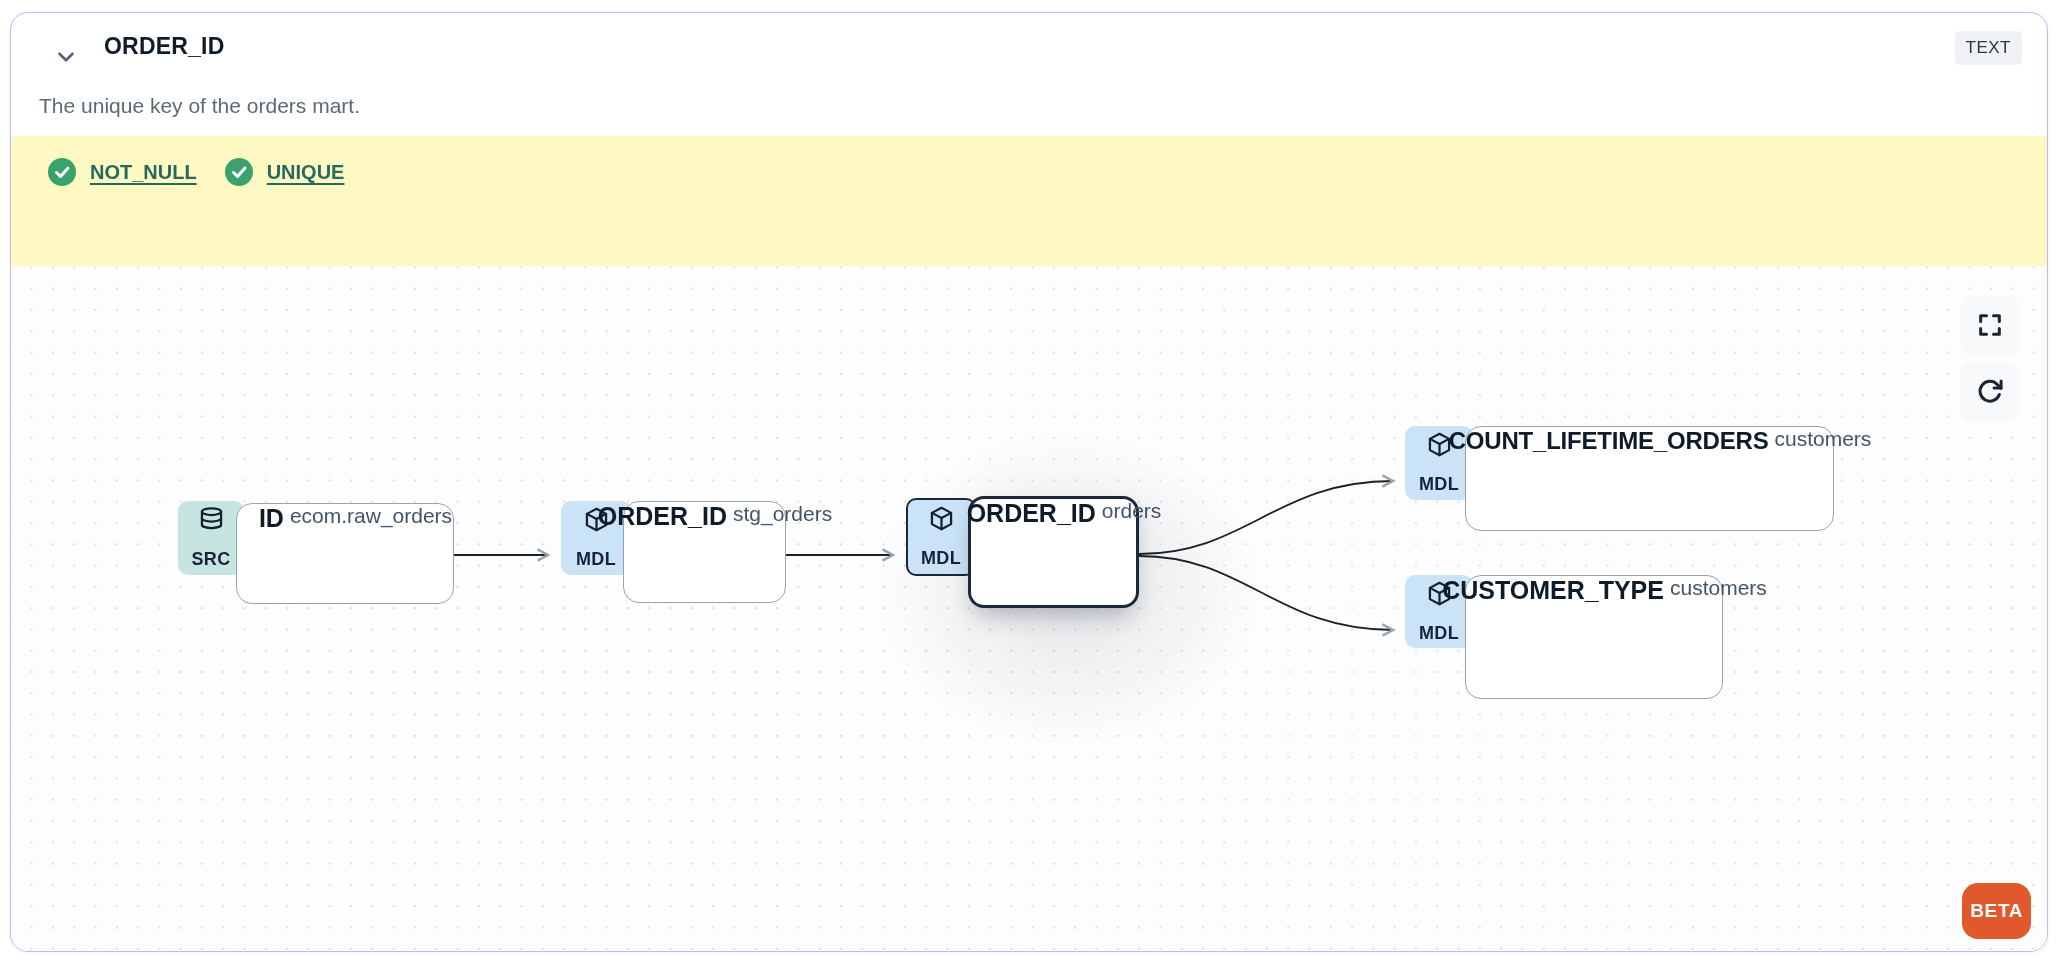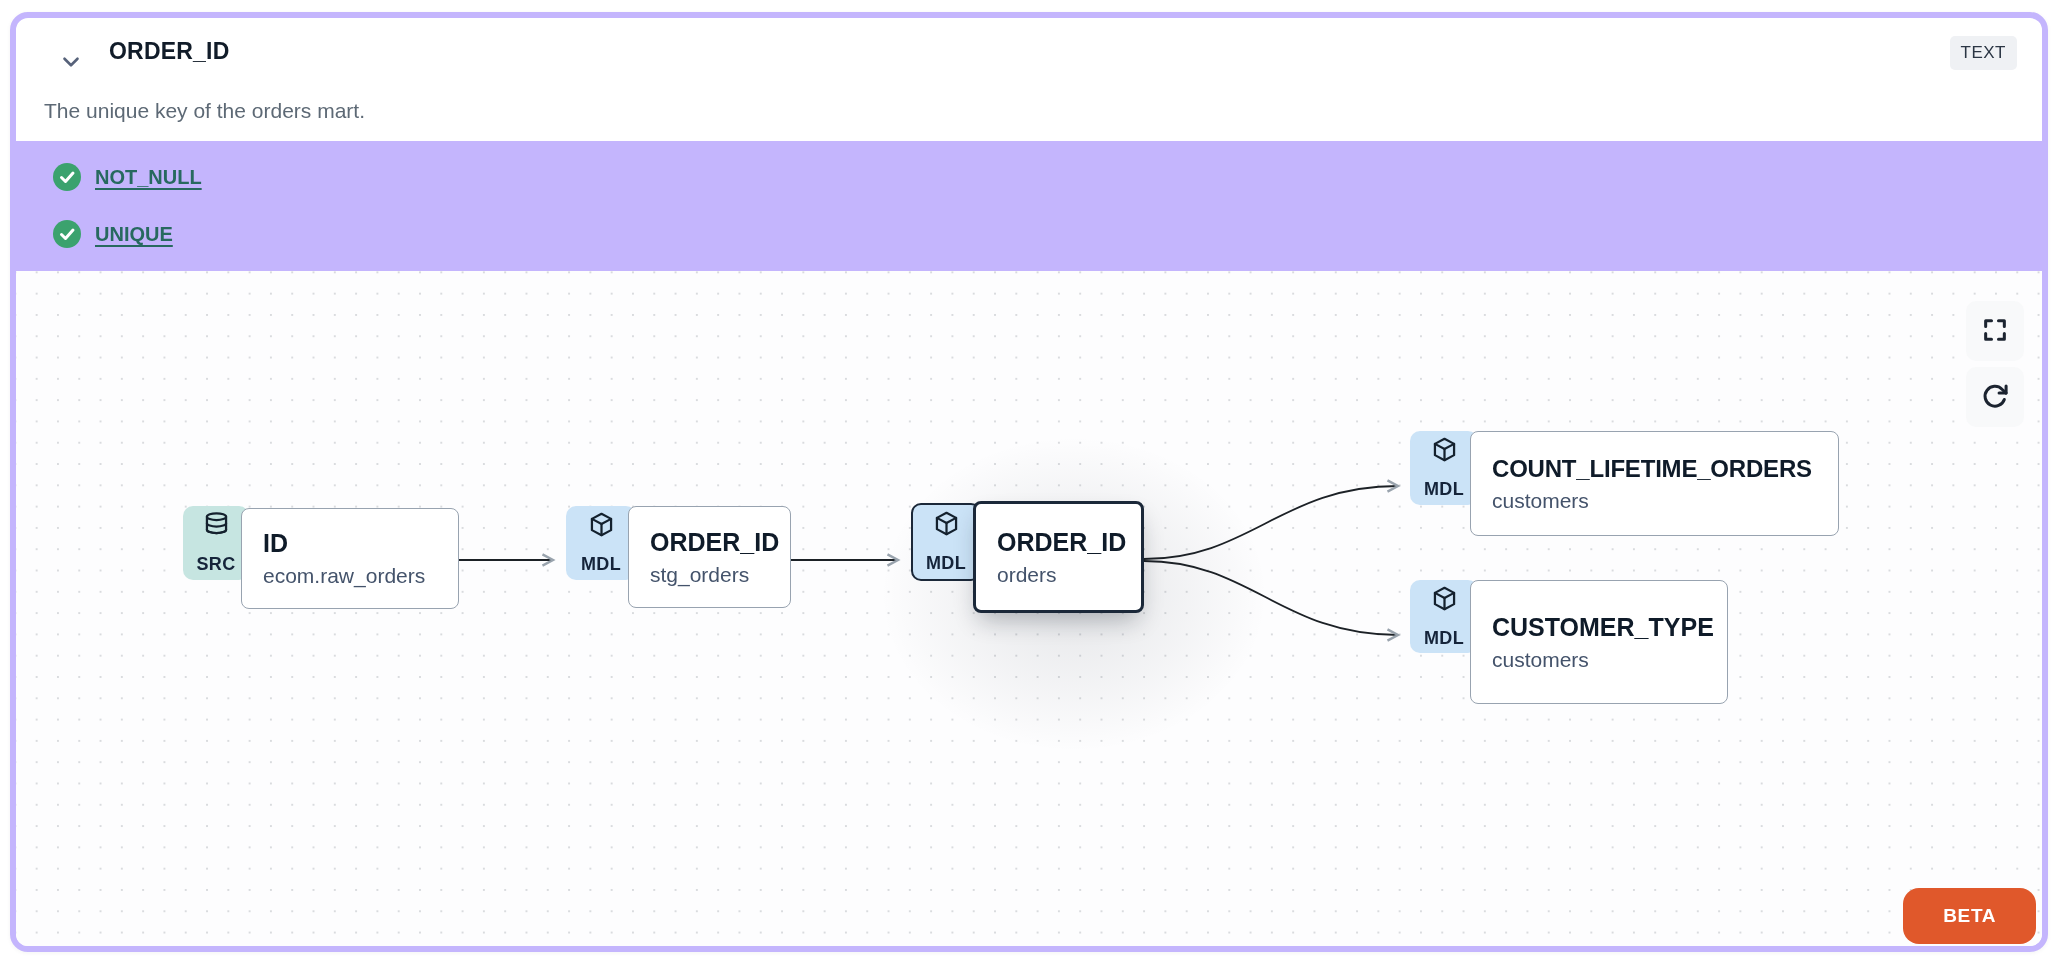--- a/index.html
+++ b/index.html
@@ -1,36 +1,36 @@
 <!DOCTYPE html>
 <html><head>
 <meta charset="utf-8">
 <style>
   * { box-sizing: border-box; margin: 0; padding: 0; }
   html,body { width: 2058px; height: 964px; background: #ffffff;
               font-family: "Liberation Sans", sans-serif; }
 
   .card { position: absolute; left: 10px; top: 12px; width: 2038px; height: 940px;
-          background: #ffffff; border: 6px solid #c4b5fd; border-radius: 18px;
+          background: #ffffff; border: 1px solid #c4b5fd; border-radius: 18px;
           box-shadow: 0 1px 4px rgba(20,30,45,.05); overflow: hidden; }
 
   
   .collapse-btn { position: absolute; left: 40px; top: 30px; width: 30px; height: 30px;
                   background: transparent; border: none; cursor: pointer; }
   .page-title { position: absolute; left: 93px; top: 20px; font-size: 23px; font-weight: 700;
                 color: #111c29; letter-spacing: .2px; }
   .type-badge { position: absolute; right: 25px; top: 18px; background: #eff1f4;
                 color: #2b3644; font-size: 17px; font-weight: 400; letter-spacing: .5px;
                 padding: 7px 11px; border-radius: 5px; }
   .description { position: absolute; left: 28px; top: 81px; font-size: 21px; color: #5d6975; }
 
   
   .tests { position: absolute; left: 0; top: 123px; width: 100%; height: 130px;
-           background: #c4b5fd; padding: 21px 0 0 36px;
-           display: flex; flex-direction: column; gap: 27px; }
+           background: #fef9c3; padding: 21px 0 0 36px;
+           display: flex; gap: 27px; }
   .test-row { display: flex; align-items: center; gap: 13px; height: 30px; }
   .check-circle { width: 30px; height: 30px; flex: 0 0 30px; }
   .test-link { font-size: 20px; font-weight: 600; color: #27695f;
                text-decoration: underline; text-underline-offset: 4px; cursor: pointer; }
 
   
   .canvas { position: absolute; left: 0; top: 253px; width: 2038px; height: 687px;
             background-color: #fdfdfe;
             background-image: radial-gradient(#d9dbde 1.3px, transparent 1.3px);
             background-size: 21.3px 21.3px; background-position: 10px 12px; }
@@ -43,21 +43,21 @@
 
   .node { position: absolute; z-index: 2; cursor: pointer; }
   .chip { position: absolute; left: 0; top: 0; border-radius: 10px;
           display: flex; flex-direction: column; align-items: center; justify-content: center;
           gap: 16px; }
   .chip-mdl { background: #cbe3f7; }
   .chip-src { background: #c6e5e1; }
   .chip-label { font-size: 18px; font-weight: 600; color: #15243a; letter-spacing: .3px; }
   .chip svg { display: block; }
   .nbox { position: absolute; background: #ffffff; border: 1.5px solid #98a3b0;
-          border-radius: 8px; display: flex; flex-direction: column; justify-content: center;
+          border-radius: 16px; display: flex; flex-direction: row; justify-content: center;
           gap: 6px; padding-left: 21px; white-space: nowrap; }
   .ntitle { font-size: 25px; font-weight: 600; color: #0f1b29; }
   .nsub   { font-size: 21px; color: #44536b; }
 
   .selected .chip { border: 2.5px solid #1b2839; }
   .selected .nbox { border: 3px solid #1b2839;
                     box-shadow: 0 12px 24px -6px rgba(15,25,40,.30); }
 
   
   #node-src  { left: 167px;  top: 235px; width: 284px; height: 103px; }
@@ -83,21 +83,21 @@
 
   
   .canvas-controls { position: absolute; right: 30px; top: 30px; z-index: 3;
                      display: flex; flex-direction: column; gap: 6px; }
   .ctrl-btn { width: 58px; height: 60px; border: none; border-radius: 10px;
               background: #f8f9fa; display: flex; align-items: center; justify-content: center;
               cursor: pointer; }
 
   .beta-badge { position: absolute; right: 18px; bottom: 14px; z-index: 3;
                 background: #e0582b; color: #ffffff; font-size: 19px; font-weight: 700;
-                letter-spacing: .6px; padding: 17px 40px; border-radius: 16px; }
+                letter-spacing: .6px; padding: 17px 8px; border-radius: 16px; }
 </style>
 </head>
 <body>
 
 <div class="card">
 
   <button class="collapse-btn">
     <span>
       <svg width="26" height="26" viewBox="0 0 24 24" fill="none" stroke="#57627a" stroke-width="2.4" stroke-linecap="round" stroke-linejoin="round">
           <polyline points="6 9 12 15 18 9"></polyline>

